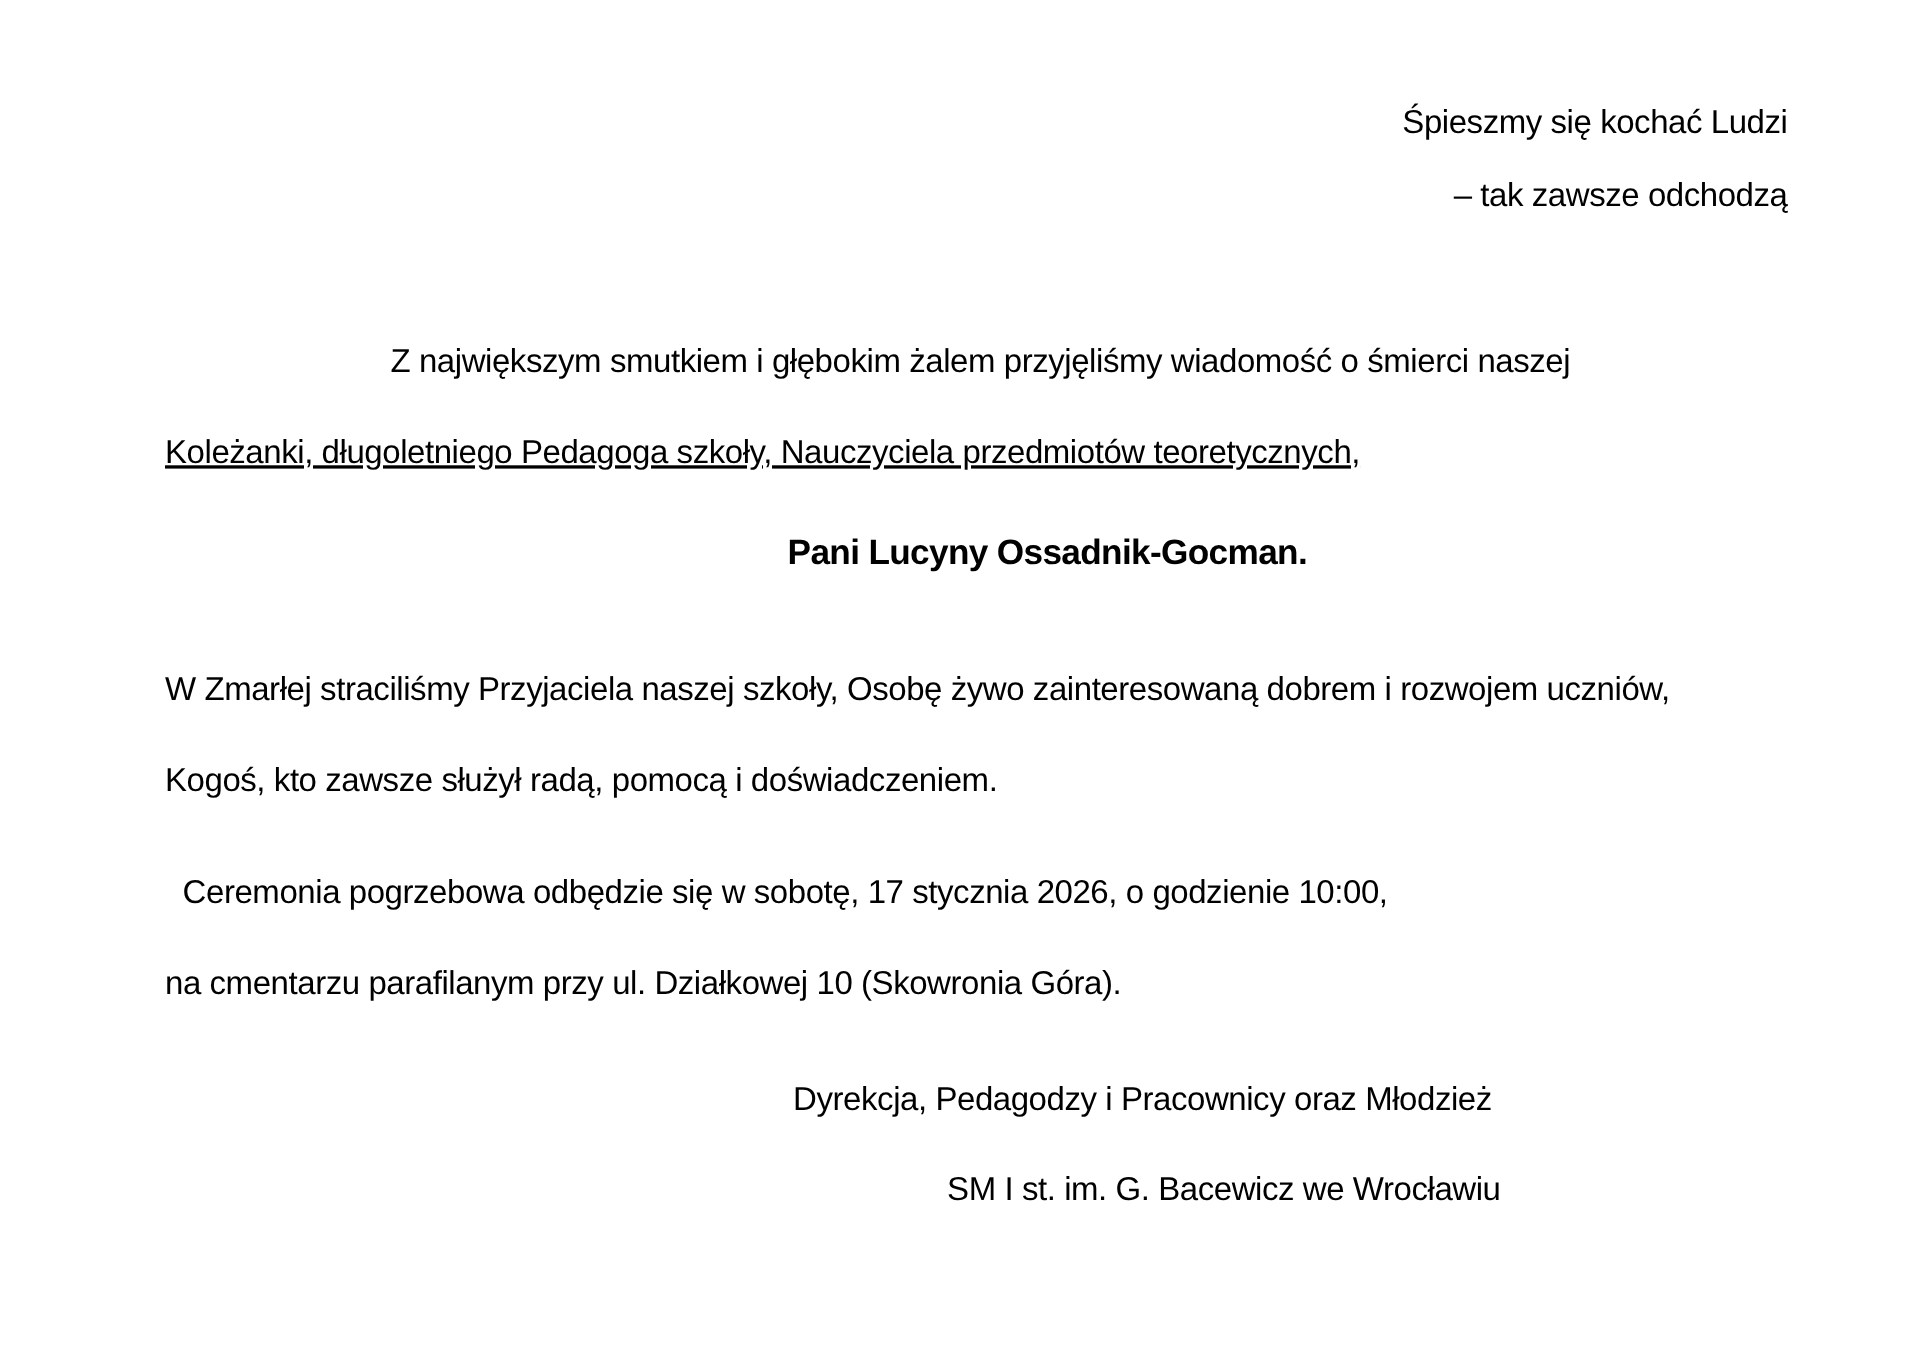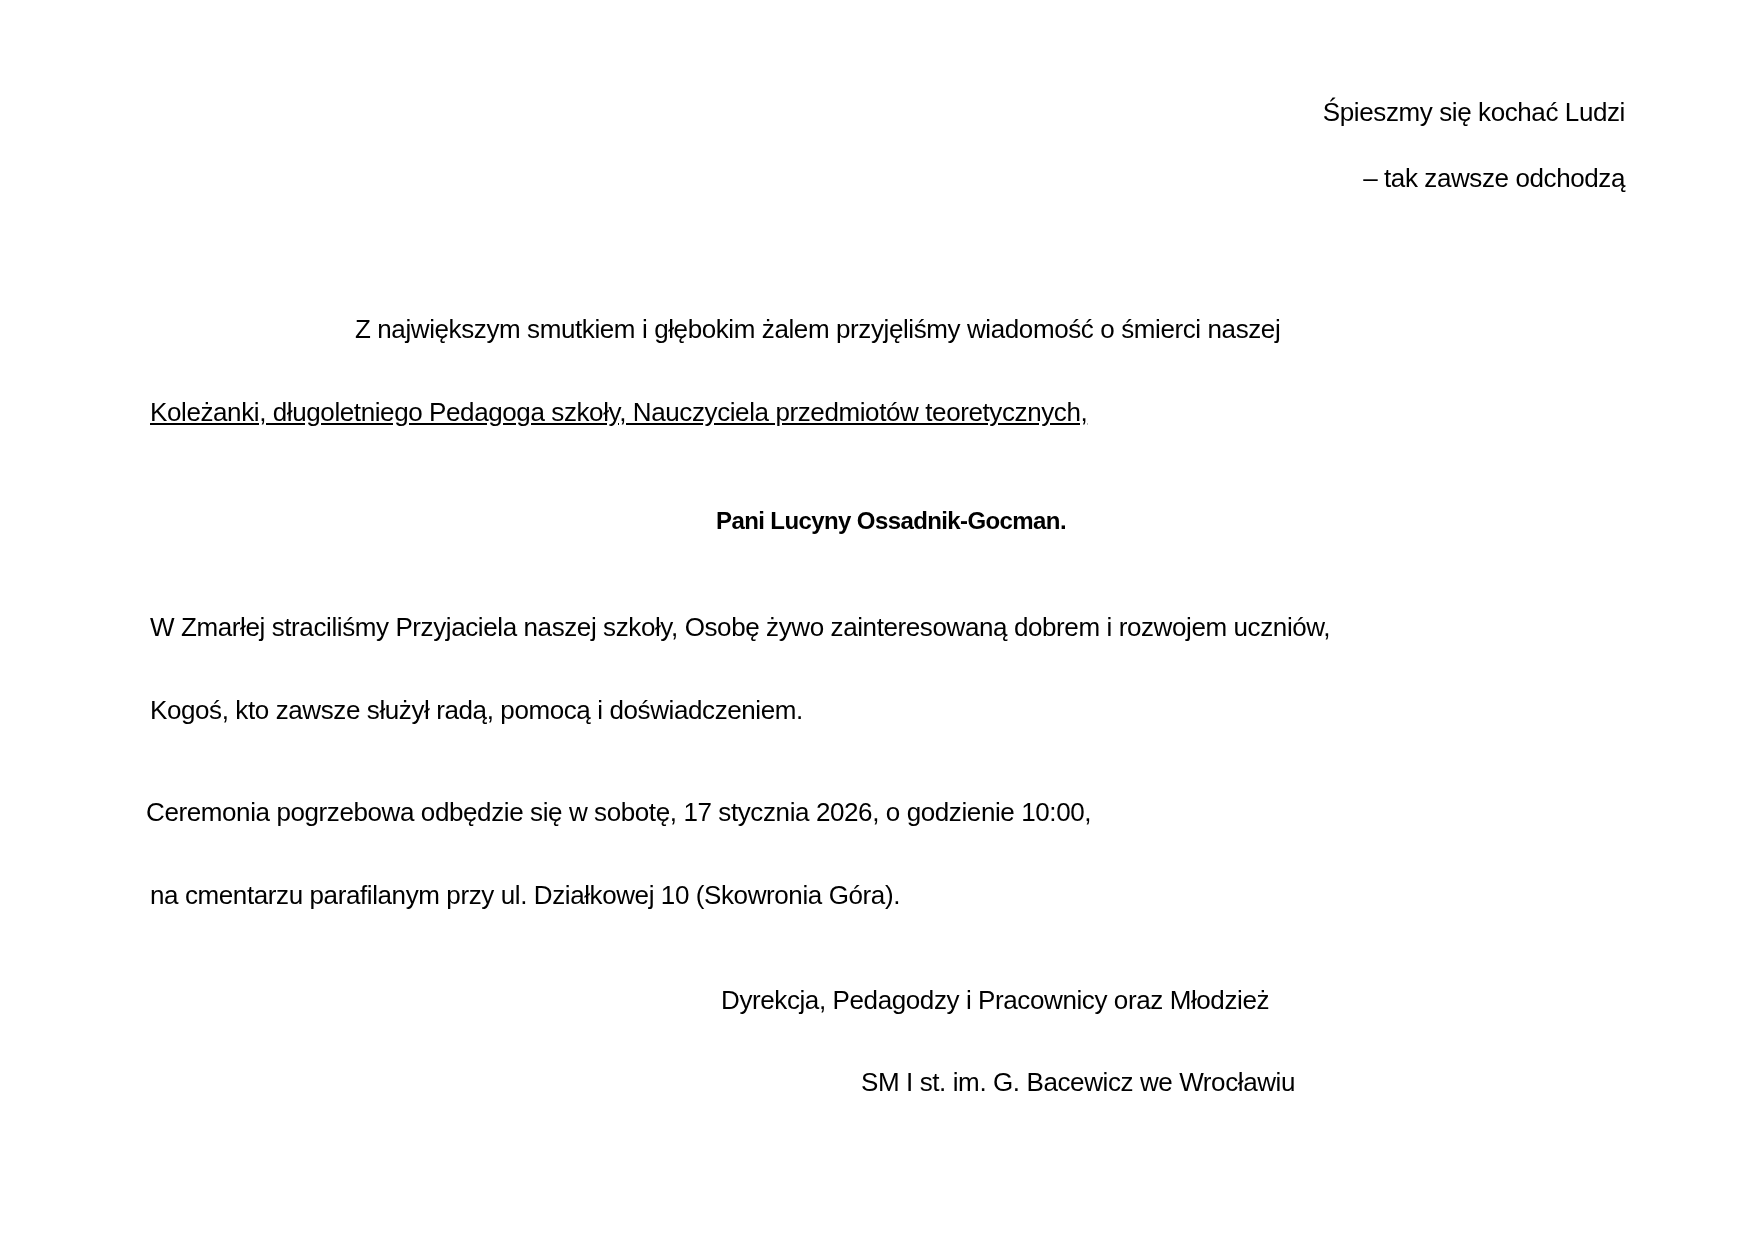--- a/index.html
+++ b/index.html
@@ -18,51 +18,50 @@
     .page {
       position: absolute;
       left: 0; top: 0;
       width: 1755px;
       height: 1241px;
       background: #ffffff;
     }
     .line {
       position: absolute;
       white-space: nowrap;
-      font-size: 26px;
+      font-size: 30px;
       line-height: 32px;
       letter-spacing: -0.4px;
     }
     .motto {
       right: 130px;
       text-align: right;
     }
     .name {
-      font-size: 24px;
+      font-size: 32px;
       line-height: 44px;
       font-weight: bold;
       letter-spacing: -0.6px;
-      margin-top: 19px;
     }
   </style>
 </head>
 <body>
 
 <div class="page">
 
   <div class="line motto" style="top: 96px;">Śpieszmy się kochać Ludzi</div>
   <div class="line motto" style="top: 162px;">– tak zawsze odchodzą</div>
 
   <div class="line" style="left: 355px; top: 313px;">Z największym smutkiem i głębokim żalem przyjęliśmy wiadomość o śmierci naszej</div>
   <div class="line" style="left: 150px; top: 396px; text-decoration: underline;">Koleżanki, długoletniego Pedagoga szkoły, Nauczyciela przedmiotów teoretycznych,</div>
 
   <div class="line name" style="left: 716px; top: 480px;">Pani Lucyny Ossadnik-Gocman.</div>
 
   <div class="line" style="left: 150px; top: 611px;">W Zmarłej straciliśmy Przyjaciela naszej szkoły, Osobę żywo zainteresowaną dobrem i rozwojem uczniów,</div>
   <div class="line" style="left: 150px; top: 694px;">Kogoś, kto zawsze służył radą, pomocą i doświadczeniem.</div>
 
-  <div class="line" style="left: 146px; top: 796px;">Ceremonia pogrzebowa odbędzie się w sobotę, 17 stycznia 2026, o godzienie 10:00,</div>
+  <div class="line" style="left: 166px; top: 796px;">Ceremonia pogrzebowa odbędzie się w sobotę, 17 stycznia 2026, o godzienie 10:00,</div>
   <div class="line" style="left: 150px; top: 879px;">na cmentarzu parafilanym przy ul. Działkowej 10 (Skowronia Góra).</div>
 
   <div class="line" style="left: 721px; top: 984px;">Dyrekcja, Pedagodzy i Pracownicy oraz Młodzież</div>
   <div class="line" style="left: 851px; top: 1066px; margin-left: 10px;">SM I st. im. G. Bacewicz we Wrocławiu</div>
 
 </div>
 
 </body></html>

